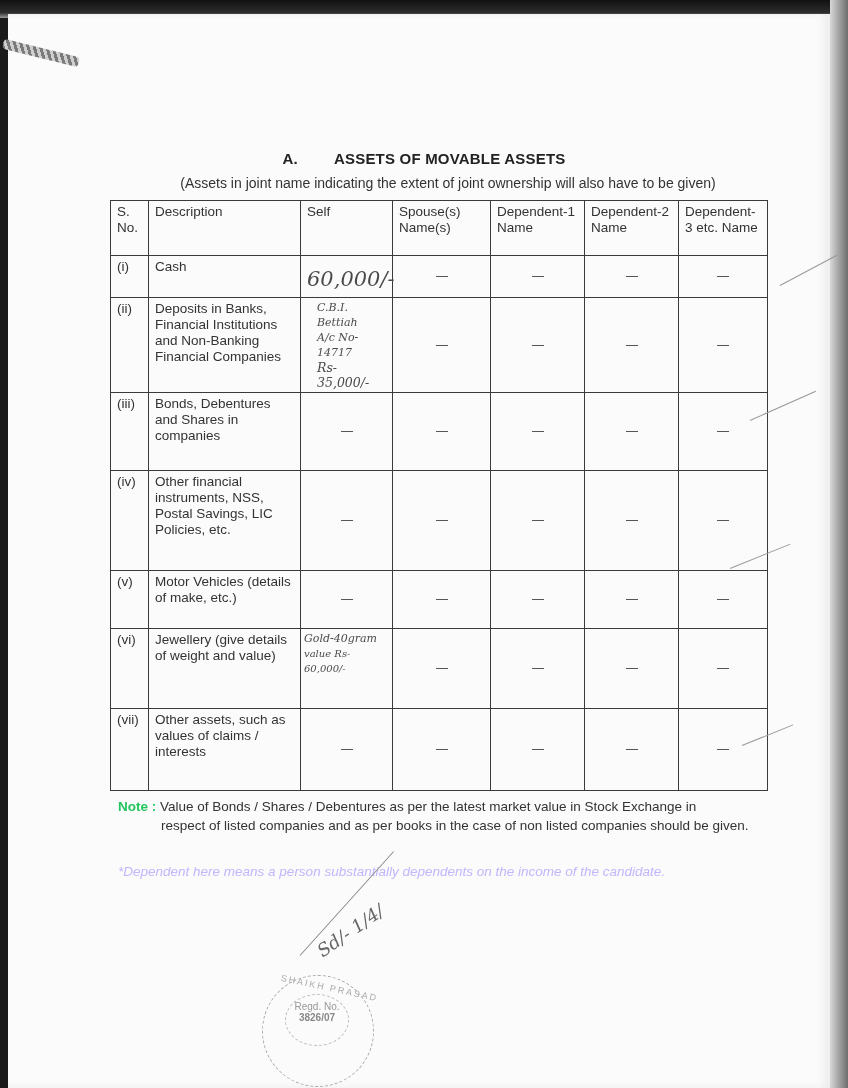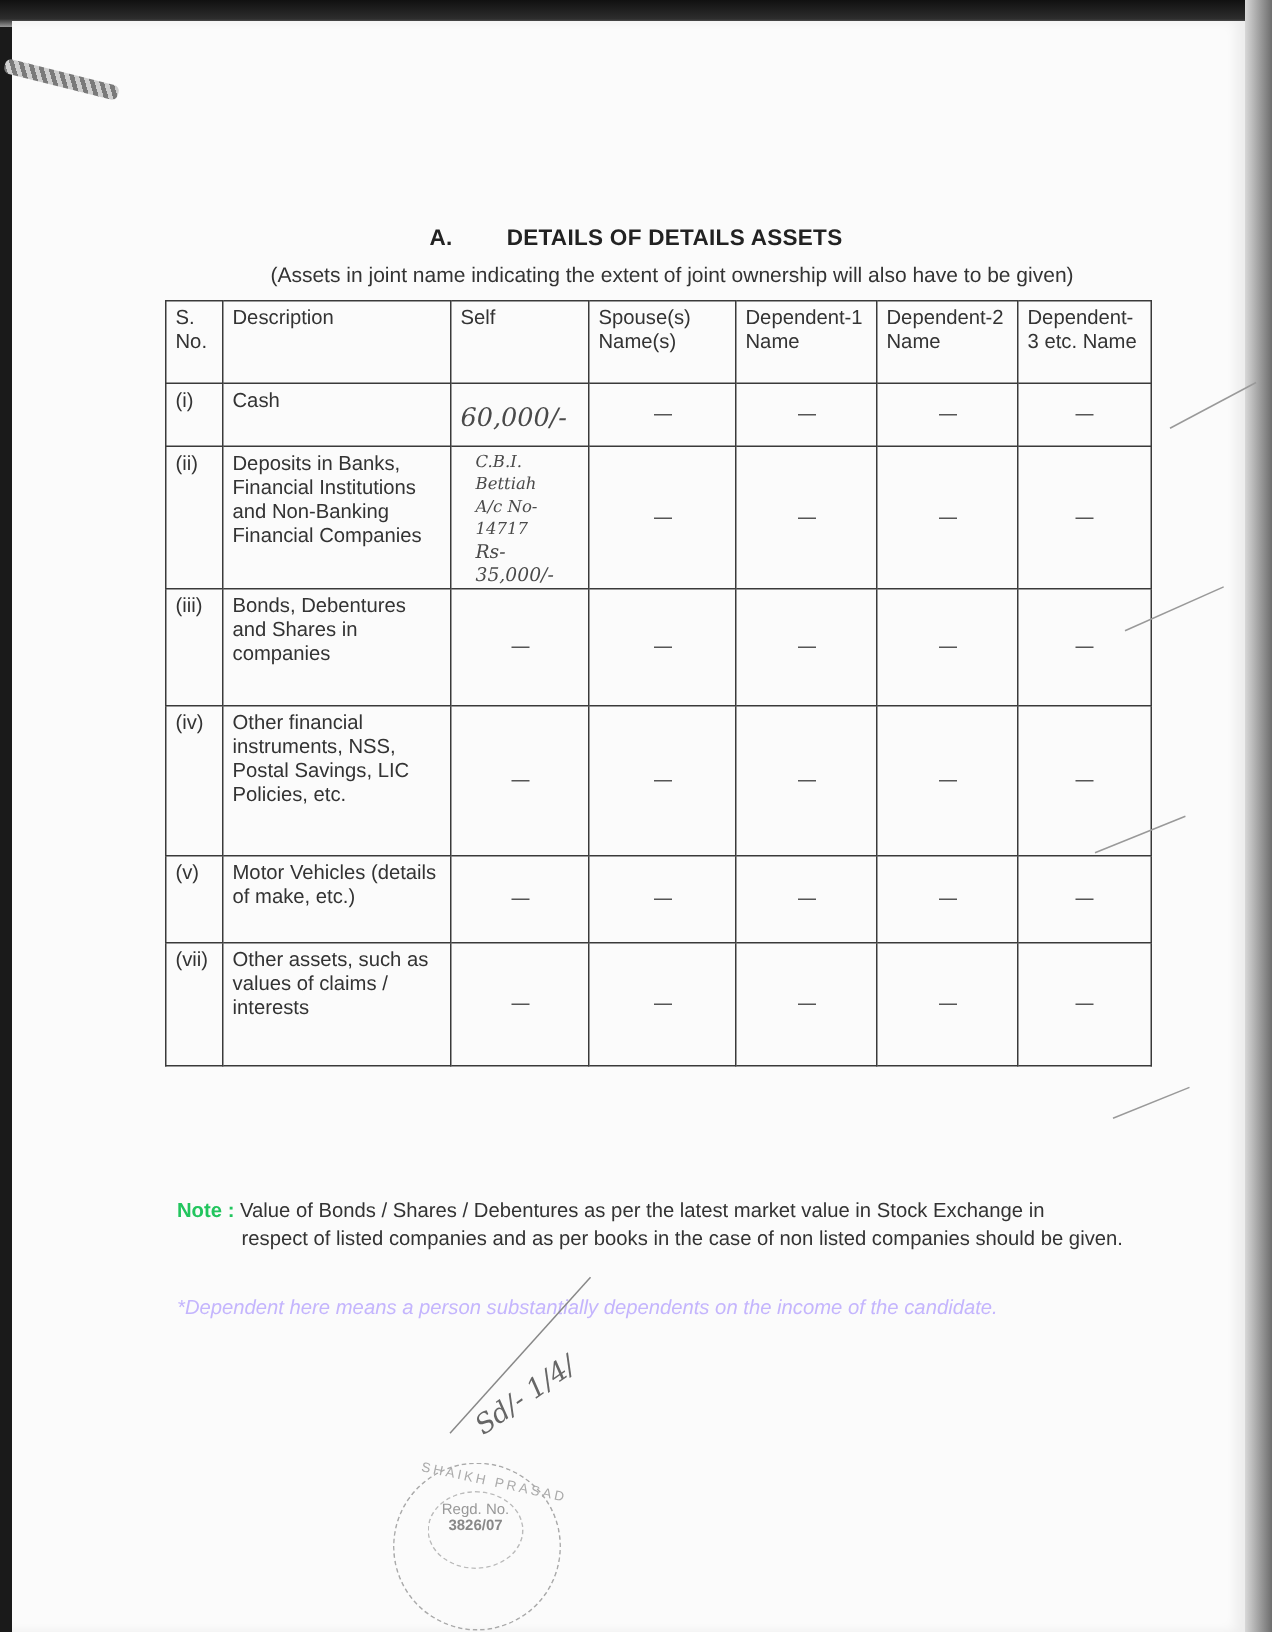--- a/index.html
+++ b/index.html
@@ -44,21 +44,21 @@
     border:1.4px solid #3a3a3a; vertical-align:top; padding:3px 6px;
     font-weight:normal; text-align:left; line-height:16px;
   }
   .cell-hand {
     font-family:"DejaVu Serif", serif; font-style:italic; color:#4a4a4a;
   }
   .dash {
     display:block; width:12px; height:0; border-top:1.4px solid #555;
     margin:0 auto;
   }
-  .hand-big { font-size:17px; padding-top:12px; display:block; }
+  .hand-big { font-size:21px; padding-top:12px; display:block; }
   .hand-small { font-size:11px; line-height:15px; display:block; }
   .note {
     position:absolute; left:118px; top:797px; width:648px;
     font-size:13.5px; line-height:19px; color:#333; text-align:justify;
   }
   .note b { font-weight:bold; color:#22c55e; }
   .note-indent { padding-left:43px; display:block; }
   .footnote {
     position:absolute; left:118px; top:864px; font-size:13.5px;
     font-style:italic; color:#c4b5fd;
@@ -88,21 +88,21 @@
 </style>
 </head>
 <body>
 
 <div class="top-strip"></div>
 <div class="paper"></div>
 <div class="paper-edge"></div>
 <div class="string"></div>
 
 <div class="title">
-  <span class="letter">A.</span><span>DETAILS OF DETAILS ASSETS</span>
+  <span class="letter">A.</span><span>ASSETS OF MOVABLE ASSETS</span>
 </div>
 <div class="subtitle">(Assets in joint name indicating the extent of joint ownership will also have to be given)</div>
 
 <table class="assets">
   <colgroup>
     <col style="width:38px">
       <col style="width:152px">
       <col style="width:92px">
       <col style="width:98px">
       <col style="width:94px">
@@ -215,20 +215,40 @@
           <span class="dash"></span>
         </td>
     <td style="vertical-align:middle">
           <span class="dash"></span>
         </td>
     <td style="vertical-align:middle">
           <span class="dash"></span>
         </td>
   </tr>
 
+  <tr style="height:80px">
+    <td>(vi)</td>
+    <td>Jewellery (give details of weight and value)</td>
+    <td class="cell-hand" style="padding:2px 3px">
+      <span class="hand-small">Gold-40gram</span>
+      <span class="hand-small" style="font-size:10px">value Rs-60,000/-</span>
+    </td>
+    <td style="vertical-align:middle">
+          <span class="dash"></span>
+        </td>
+    <td style="vertical-align:middle">
+          <span class="dash"></span>
+        </td>
+    <td style="vertical-align:middle">
+          <span class="dash"></span>
+        </td>
+    <td style="vertical-align:middle">
+          <span class="dash"></span>
+        </td>
+  </tr>
 
   <tr style="height:82px">
     <td>(vii)</td>
     <td>Other assets, such as values of claims / interests</td>
     <td style="vertical-align:middle">
           <span class="dash"></span>
         </td>
     <td style="vertical-align:middle">
           <span class="dash"></span>
         </td>

